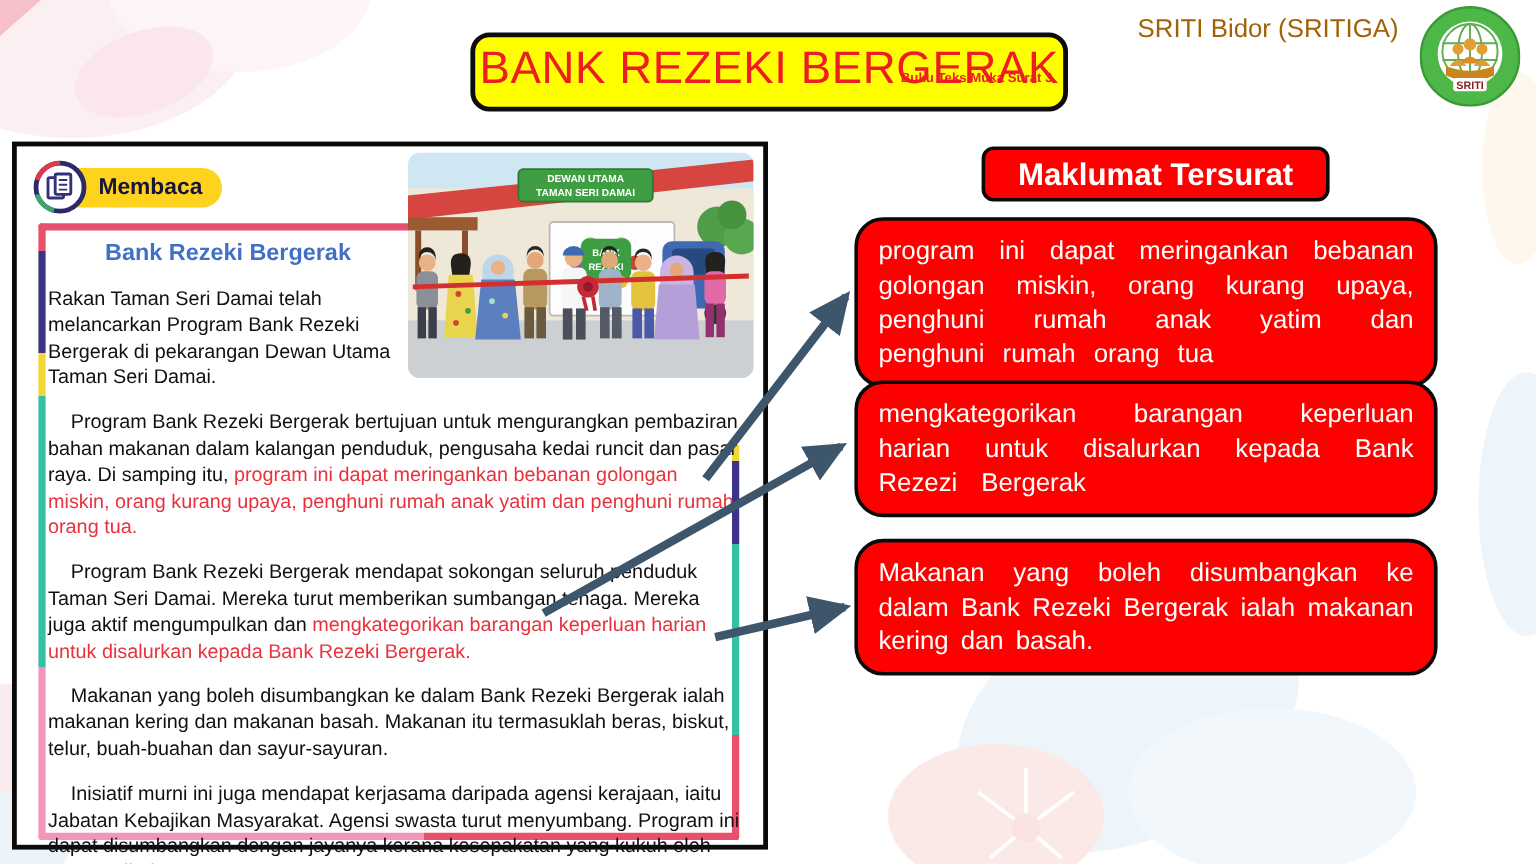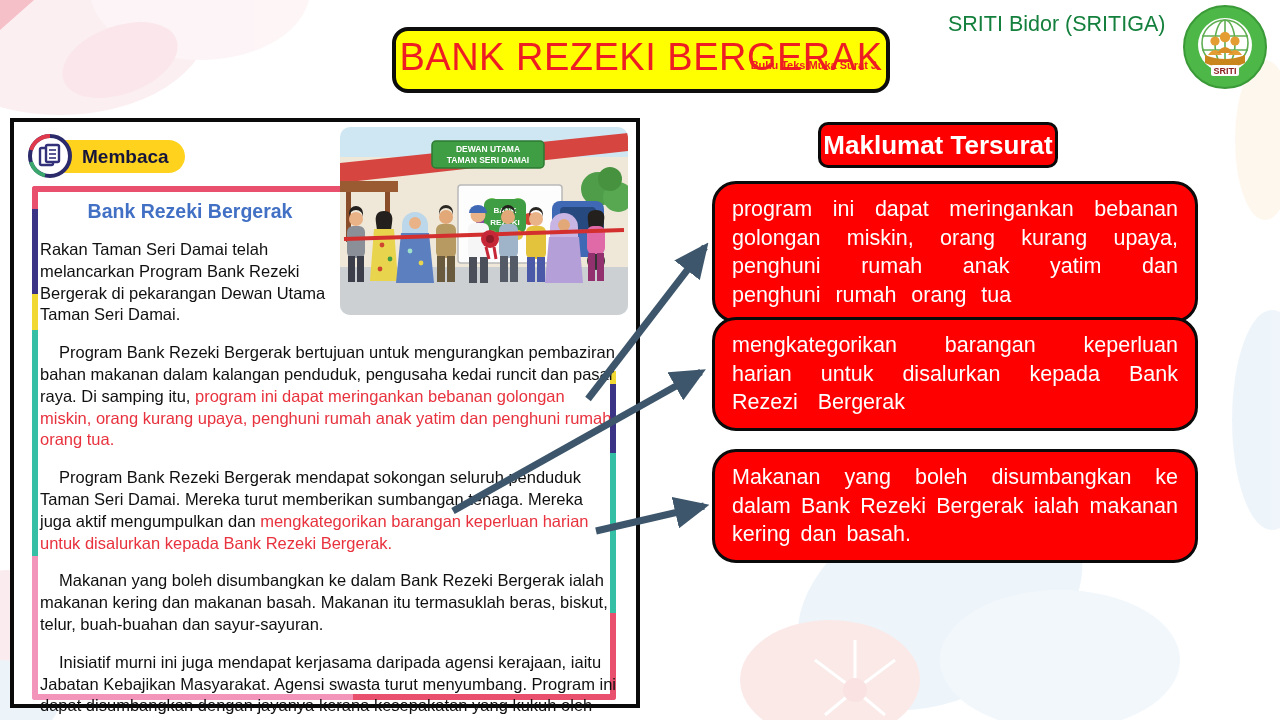--- a/index.html
+++ b/index.html
@@ -6,21 +6,21 @@
   .slide{position:relative;width:1280px;height:720px;background:#ffffff;overflow:hidden;
          font-family:"Liberation Sans",sans-serif;}
   
   .decor{position:absolute;inset:0;z-index:0;}
   
   .banner{position:absolute;left:392px;top:27px;width:498px;height:66px;background:#ffff00;
           border:4px solid #0d0d0d;border-radius:16px;box-sizing:border-box;z-index:4;}
   .banner-title{text-align:center;color:#ee1c23;font-size:38px;font-weight:500;margin-top:5px;
           letter-spacing:.5px;white-space:nowrap;}
   .banner-sub{position:absolute;right:9px;bottom:18px;color:#ee1c23;font-size:11px;font-weight:bold;}
-  .school{position:absolute;left:948px;top:12px;font-size:21.5px;color:#15803d;z-index:4;}
+  .school{position:absolute;left:948px;top:12px;font-size:21.5px;color:#a16207;z-index:4;}
   .logo{position:absolute;left:1183px;top:5px;width:84px;height:84px;z-index:4;}
   
   .book{position:absolute;left:10px;top:118px;width:630px;height:590px;background:#fff;
         border:4px solid #0a0a0a;box-sizing:border-box;z-index:2;padding-left:40px;}
   .badge{position:absolute;left:12px;top:10px;height:48px;z-index:6;}
   .badge-pill{position:absolute;left:24px;top:8px;height:33px;padding:0 16px 0 32px;background:#ffd21e;
         border-radius:17px;line-height:33px;font-weight:bold;font-size:19px;color:#15143a;white-space:nowrap;}
   .badge-circ{position:absolute;left:0;top:0;width:48px;height:48px;}
   .illo{position:absolute;right:8px;top:5px;width:288px;height:188px;z-index:5;border-radius:10px;overflow:hidden;}
   
@@ -32,21 +32,21 @@
       background:linear-gradient(to bottom,transparent 0 36%,#f2d832 36% 38.5%,#3a3386 38.5% 52%,#35bfa4 52% 83%,#e8506e 83% 100%);}
   .edge-bottom{left:18px;top:572px;width:584px;height:6px;
       background:linear-gradient(to right,#f395bb 0 55%,#e8506e 55% 100%);}
   .passage{position:absolute;left:26px;top:76px;width:576px;z-index:2;color:#101010;}
   .passage-title{width:300px;text-align:center;color:#4170c4;font-weight:bold;font-size:19.5px;margin:2px 0 9px;}
   .passage p{margin:16px 0 5px;font-size:16.5px;line-height:21.8px;}
   .passage p.first{width:300px;}
   .passage p.ind{text-indent:19px;}
   .passage .hl{color:#e8323e;}
   
-  .mheading{position:absolute;left:818px;top:122px;width:240px;height:46px;background:#fe0000;
+  .mheading{position:absolute;left:818px;top:122px;width:290px;height:46px;background:#fe0000;
         border:3px solid #0a0a0a;border-radius:10px;box-sizing:border-box;color:#fff;font-weight:bold;
         font-size:26px;display:flex;align-items:center;justify-content:center;z-index:3;}
   .rbox{position:absolute;left:712px;width:486px;background:#fe0000;border:3px solid #0a0a0a;
         border-radius:24px;color:#fff;font-size:21.5px;line-height:1.33;padding:11px 17px;
         box-sizing:border-box;text-align:justify;z-index:3;}
   #rbox1{top:181px;min-height:127px;word-spacing:9px;}
   #rbox2{top:317px;min-height:103px;word-spacing:14px;}
   #rbox3{top:449px;min-height:113px;word-spacing:4px;}
   .arrows{position:absolute;inset:0;z-index:2;pointer-events:none;}
 </style>

